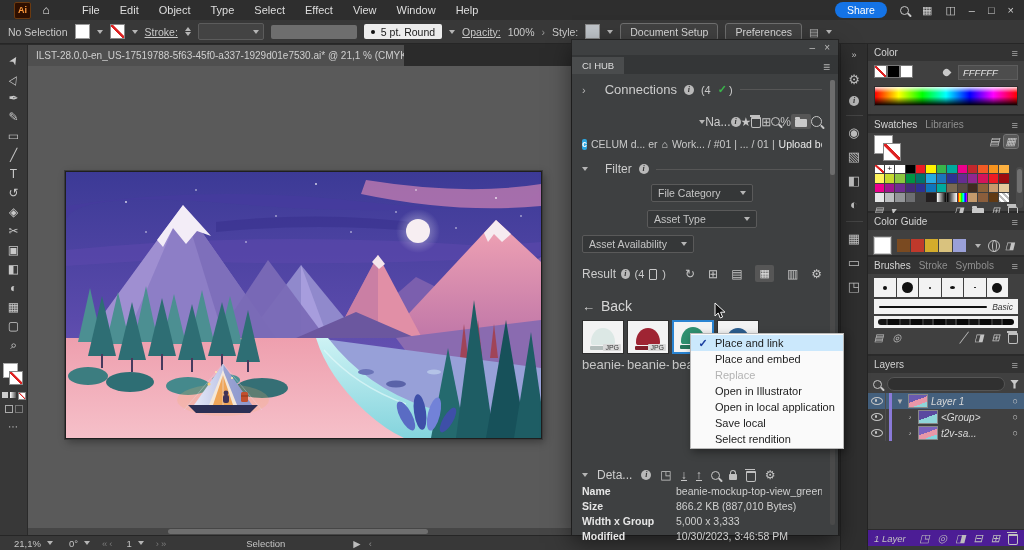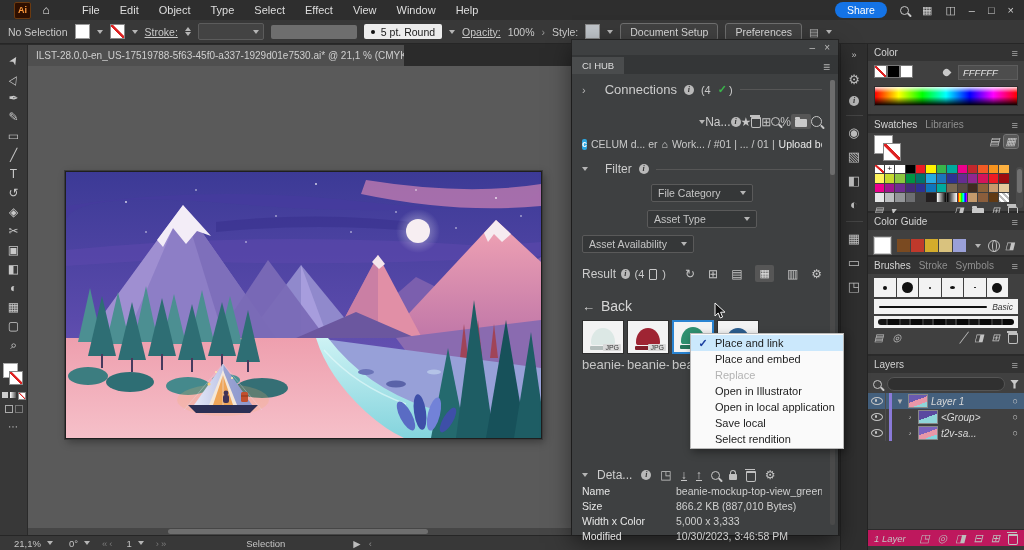--- a/index.html
+++ b/index.html
@@ -162,21 +162,21 @@
   .ly-search{display:flex;align-items:center;gap:5px;height:18px;}
   .ly-input{flex:1;height:12px;background:#303030;border:1px solid #555;border-radius:7px;}
   .ly-row{display:flex;align-items:center;height:16px;gap:3px;font-size:10px;color:#d9d9d9;}
   .ly-row .eyec{width:17px;display:flex;justify-content:center;border-right:1px solid #4d4d4d;align-self:stretch;align-items:center;}
   .ly-row .bar{width:3px;align-self:stretch;background:#8a7ad8;}
   .ly-row .chv{width:10px;color:#b5b5b5;font-size:8px;text-align:center;}
   .ly-thumb{width:18px;height:12px;border:1px solid #888;background:linear-gradient(160deg,#6a5ab0 0 42%,#e897a8 42% 72%,#8fd6da 72%);}
   .ly-row .circ{margin-left:auto;margin-right:6px;color:#c9c9c9;font-size:9px;}
   .ly-row.sel{background:#44607d;}
   .ly-foot{position:absolute;left:0;right:0;bottom:0;height:16px;border-top:1px solid #2c2c2c;display:flex;
-           align-items:center;gap:8px;padding:0 6px;color:#c3c3c3;font-size:9.5px;background:#be185d;}
+           align-items:center;gap:8px;padding:0 6px;color:#c3c3c3;font-size:9.5px;background:#4c1d95;}
   .ly-foot .ics{margin-left:auto;display:flex;gap:8px;font-size:11px;color:#bdbdbd;align-items:center;}
 
   
   .cihub{position:absolute;left:572px;top:40px;width:266px;height:495px;background:#3e4041;z-index:20;
          box-shadow:0 8px 22px rgba(0,0,0,.5),0 0 0 1px #272727;font-size:11px;color:#c9c9c9;}
   .ch-title{height:11px;display:flex;justify-content:flex-end;gap:9px;align-items:center;padding:2px 8px 0 0;
             color:#bdbdbd;font-size:10px;line-height:10px;}
   .ch-tabs{height:19px;background:#343637;display:flex;align-items:flex-end;margin-top:2px;}
   .ch-tab{background:#4a4c4d;color:#dedede;font-size:9.5px;padding:3px 10px;}
   .ch-tabs .menu{margin-left:auto;color:#b5b5b5;padding-right:8px;font-size:12px;}
@@ -203,21 +203,21 @@
 
   .ctxmenu{position:absolute;left:108px;top:257px;width:152px;background:#fafafa;border:1px solid #b9b9b9;
            box-shadow:2px 3px 8px rgba(0,0,0,.4);padding:1px 0;z-index:5;}
   .cm-item{display:flex;align-items:center;height:16px;font-size:11px;color:#1c1c1c;}
   .cm-item.hl{background:#cbe8fc;}
   .cm-item.dis{color:#b3b3b3;}
   .cm-check{width:24px;text-align:center;color:#1b3fa0;font-weight:bold;font-size:11px;}
 
   .details{position:absolute;left:0;right:0;top:392px;}
   .dt-row{display:flex;margin-top:3px;font-size:10.5px;}
-  .dt-k{width:94px;font-weight:normal;color:#e6e6e6;}
+  .dt-k{width:94px;font-weight:bold;color:#e6e6e6;}
   .dt-v{flex:1;color:#cfcfcf;white-space:nowrap;overflow:hidden;}
 
   
   .cursor{position:absolute;left:714px;top:302px;z-index:100;}
 </style>
 </head>
 <body class="ni">
 
 <div id="app">
 
@@ -899,21 +899,21 @@
         <div id="dt-rows">
             <div class="dt-row">
               <span class="dt-k">Name</span>
               <span class="dt-v">beanie-mockup-top-view_green.jpg</span>
             </div>
             <div class="dt-row">
               <span class="dt-k">Size</span>
               <span class="dt-v">866.2 KB (887,010 Bytes)</span>
             </div>
             <div class="dt-row">
-              <span class="dt-k">Width x Color</span>
+              <span class="dt-k">Width x Group</span>
               <span class="dt-v">5,000 x 3,333</span>
             </div>
             <div class="dt-row">
               <span class="dt-k">Modified</span>
               <span class="dt-v">10/30/2023, 3:46:58 PM</span>
             </div>
           </div>
 
       </div>
     </div>

